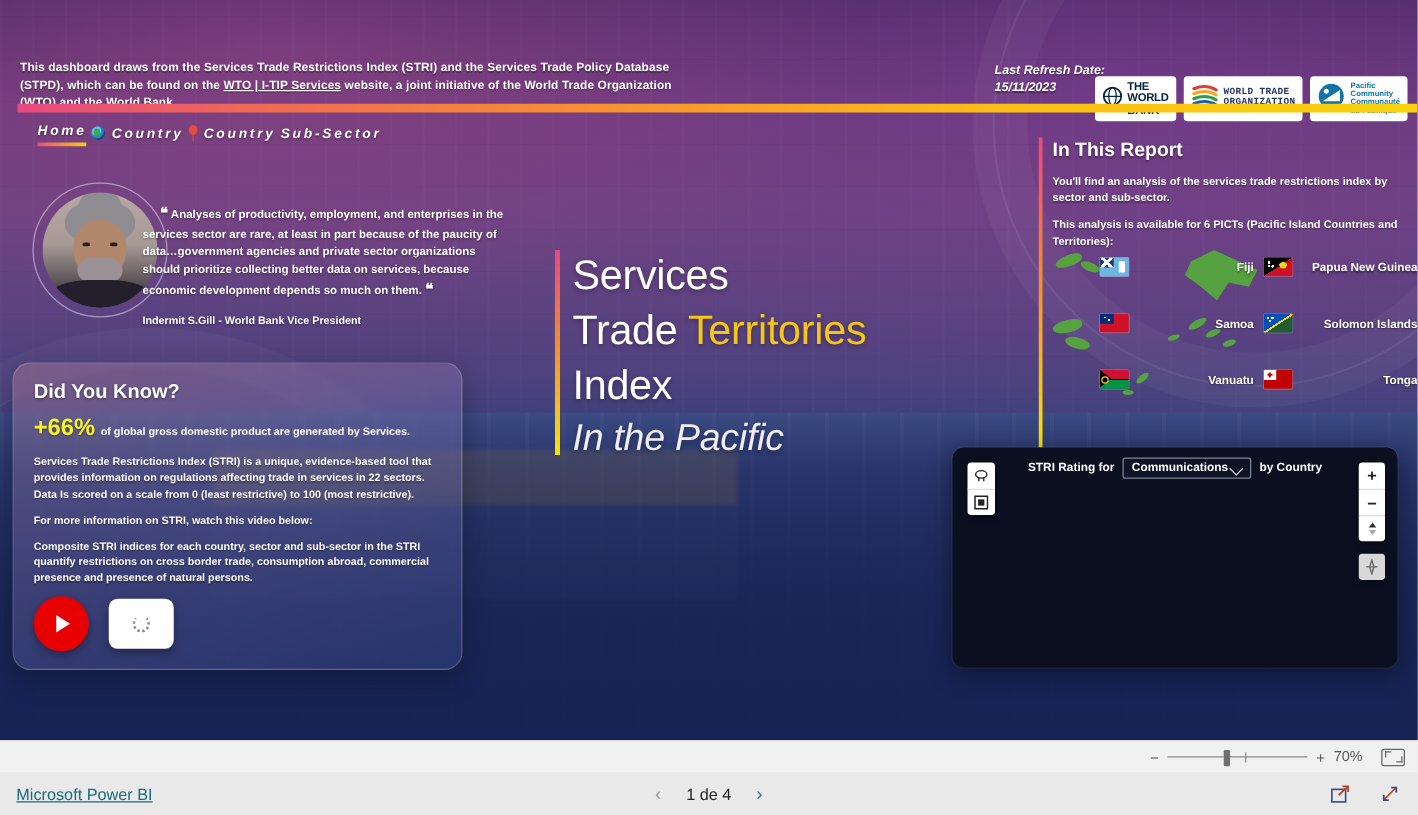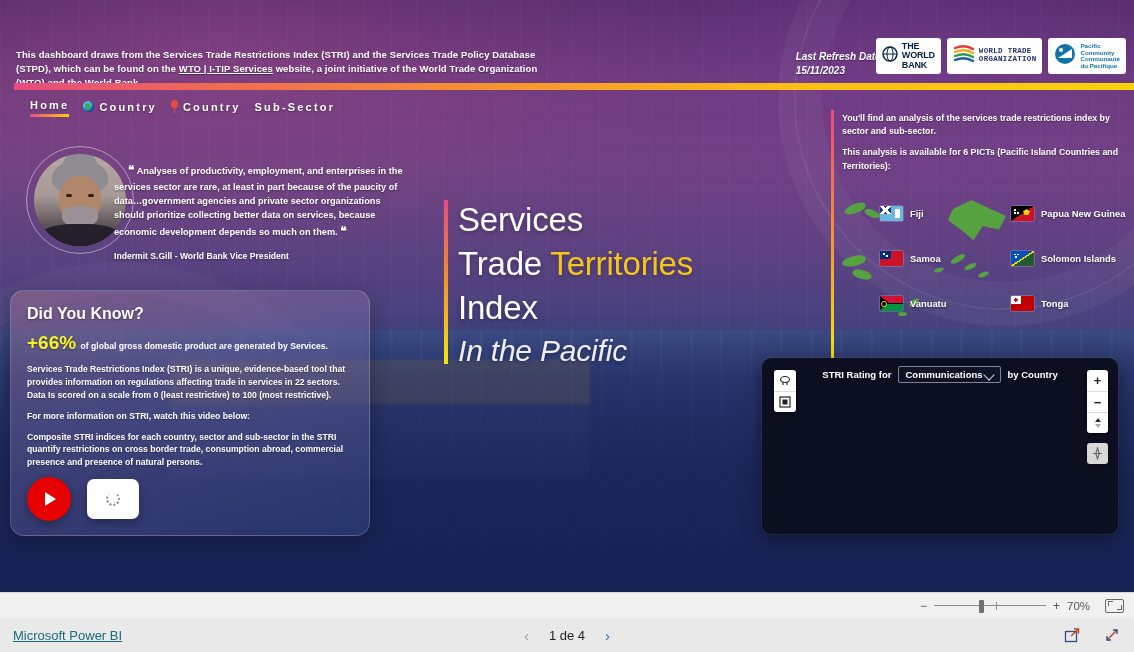--- a/index.html
+++ b/index.html
@@ -65,37 +65,37 @@
     color: #fff; font-size: 9.5px; font-weight: bold; line-height: 1.45;
     letter-spacing: .1px; text-shadow: 0 1px 1px rgba(0,0,0,.35);
   }
   .hdr-note a { color: #fff; text-decoration: underline; margin-top: 10px; }
 
   .refresh {
     position: absolute; right: 250px; top: 50px; text-align: left;
     color: #fff; font-size: 10px; font-weight: bold; font-style: italic;
     line-height: 1.35; text-shadow: 0 1px 1px rgba(0,0,0,.4);
   }
-  .logos { position: absolute; right: 8px; top: 38px; display: flex; gap: 6px; align-items: flex-start; }
+  .logos { position: absolute; right: 8px; top: 61px; display: flex; gap: 6px; align-items: flex-start; }
   .logo {
     background: #fff; border-radius: 3px; padding: 3px 6px;
     display: flex; align-items: center; gap: 4px; height: 36px;
   }
   .logo .mark { flex: 0 0 auto; }
   .logo .txt { font-size: 7px; line-height: 1.05; font-weight: bold; color: #111; }
   .logo.wb .txt { color: #002244; font-size: 9px; letter-spacing: -.2px; }
   .logo.wto .txt { color: #25356b; font-size: 7.5px; font-family: Liberation Mono, monospace; letter-spacing: .3px; }
   .logo.spc .txt { color: #1273a8; font-size: 6.2px; }
 
   
   .rule {
     position: absolute; left: 14px; right: 0; top: 83px; height: 7px;
     background: linear-gradient(90deg,#e8497f 0%,#ef6b52 18%,#f79231 42%,#fbbe16 70%,#f9d30a 100%);
   }
-  .nav { position: absolute; left: 30px; top: 99px; display: flex; align-items: center; gap: 14px; }
+  .nav { position: absolute; left: 30px; top: 99px; display: flex; align-items: center; gap: 4px; font-style: italic; }
   .nav .item {
     color: #fff; font-size: 11px; font-weight: bold; letter-spacing: 2.2px;
     display: flex; align-items: center; gap: 5px; padding-bottom: 3px;
     text-shadow: 0 1px 2px rgba(0,0,0,.45); cursor: pointer;
   }
   .nav .item.active { border-bottom: 3px solid; border-image: linear-gradient(90deg,#e8497f,#f9d30a) 1; }
   .globe { width: 11px; height: 11px; border-radius: 50%;
     background: radial-gradient(circle at 35% 32%, #53c7ef 0 38%, #2f8fd0 39% 60%, #1b6fae 61% 100%);
     box-shadow: inset -1px -1px 2px rgba(0,0,0,.4); position: relative; }
   .globe::after { content:""; position:absolute; left:2px; top:2px; width:5px; height:6px;
@@ -191,21 +191,21 @@
   .itr h2 { color:#fff; font-size: 15.5px; font-weight: bold; margin-bottom: 9px;
     text-shadow: 0 1px 2px rgba(0,0,0,.4); }
   .itr p { color:#fff; font-size: 8.8px; font-weight: bold; line-height: 1.5;
     margin-bottom: 8px; text-shadow: 0 1px 1px rgba(0,0,0,.4); }
   .islands { position: absolute; left: 838px; top: 200px; width: 296px; height: 130px; }
   .isle { position: absolute; background: #56a83c; opacity: .95; }
   .countries {
     position: absolute; left: 880px; top: 206px; width: 254px;
     display: grid; grid-template-columns: 1fr 1fr; row-gap: 30px; column-gap: 8px;
   }
-  .ctry { display: flex; align-items: center; gap: 7px; }
+  .ctry { display: flex; align-items: center; gap: 7px; justify-content: space-between; }
   .ctry .name { color:#fff; font-size: 9.4px; font-weight: bold;
     text-shadow: 0 1px 2px rgba(0,0,0,.5); white-space: nowrap; }
   .flag { width: 23px; height: 15px; border-radius: 1px; position: relative; overflow: hidden;
     box-shadow: 0 0 0 .5px rgba(255,255,255,.35); flex: 0 0 auto; }
   
   .f-fiji { background:#6cb6e4; }
   .f-fiji::before { content:""; position:absolute; left:0; top:0; width:11px; height:7.5px;
     background:
       linear-gradient(45deg, transparent 40%, #fff 40% 60%, transparent 60%),
       linear-gradient(-45deg, transparent 40%, #fff 40% 60%, transparent 60%),
@@ -442,20 +442,21 @@
           <span class="tri"></span>
         </div>
       <div class="vidcard">
         <span class="spinner"></span>
       </div>
     </div>
   </div>
 
   <div class="itr-bar"></div>
   <div class="itr">
+    <h2>In This Report</h2>
     <p>You'll find an analysis of the services trade restrictions index by sector and sub-sector.</p>
     <p>This analysis is available for 6 PICTs (Pacific Island Countries and Territories):</p>
   </div>
   <div class="islands">
     <span class="isle" style="left:6px;top:4px;width:22px;height:9px;border-radius:60% 40% 50% 45%;transform:rotate(-18deg);"></span>
     <span class="isle" style="left:26px;top:10px;width:16px;height:7px;border-radius:50%;transform:rotate(22deg);"></span>
     <span class="isle" style="left:4px;top:56px;width:24px;height:10px;border-radius:55% 45% 50% 50%;transform:rotate(-12deg);"></span>
     <span class="isle" style="left:14px;top:70px;width:20px;height:9px;border-radius:50%;transform:rotate(15deg);"></span>
     <span class="isle" style="left:110px;top:0px;width:58px;height:42px;border-radius:45% 25% 40% 30%;clip-path:polygon(8% 22%,40% 0,62% 14%,100% 38%,88% 70%,60% 62%,44% 96%,22% 70%,0 48%);"></span>
     <span class="isle" style="left:112px;top:56px;width:16px;height:6px;border-radius:50%;transform:rotate(-30deg);"></span>

